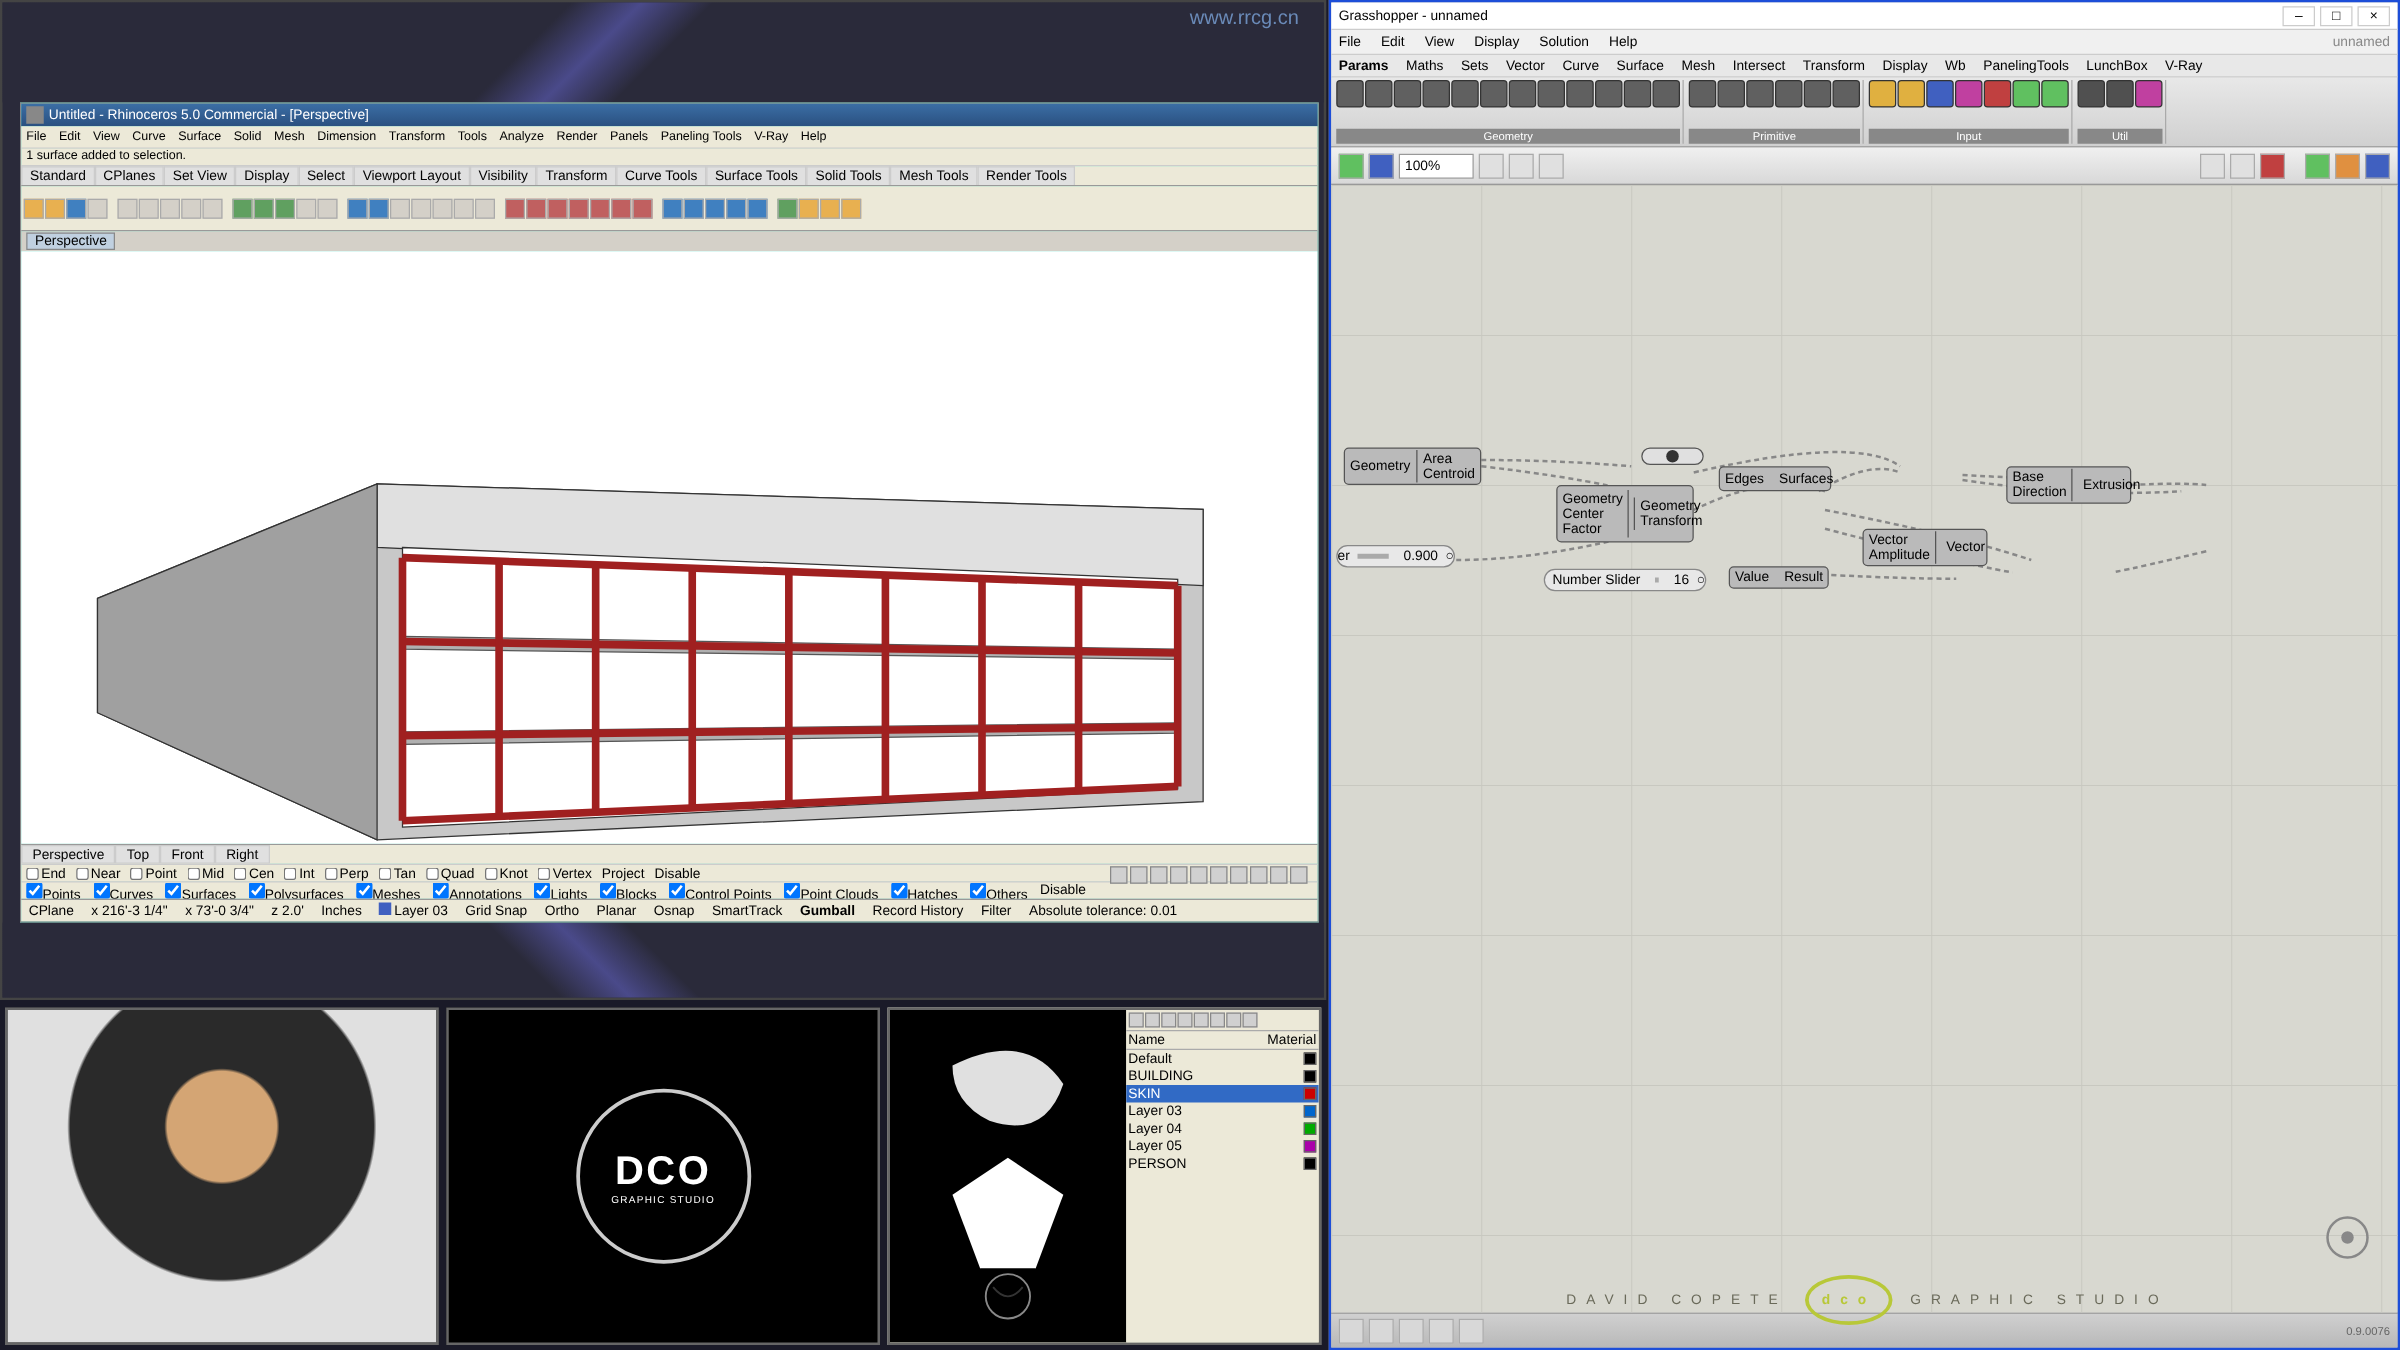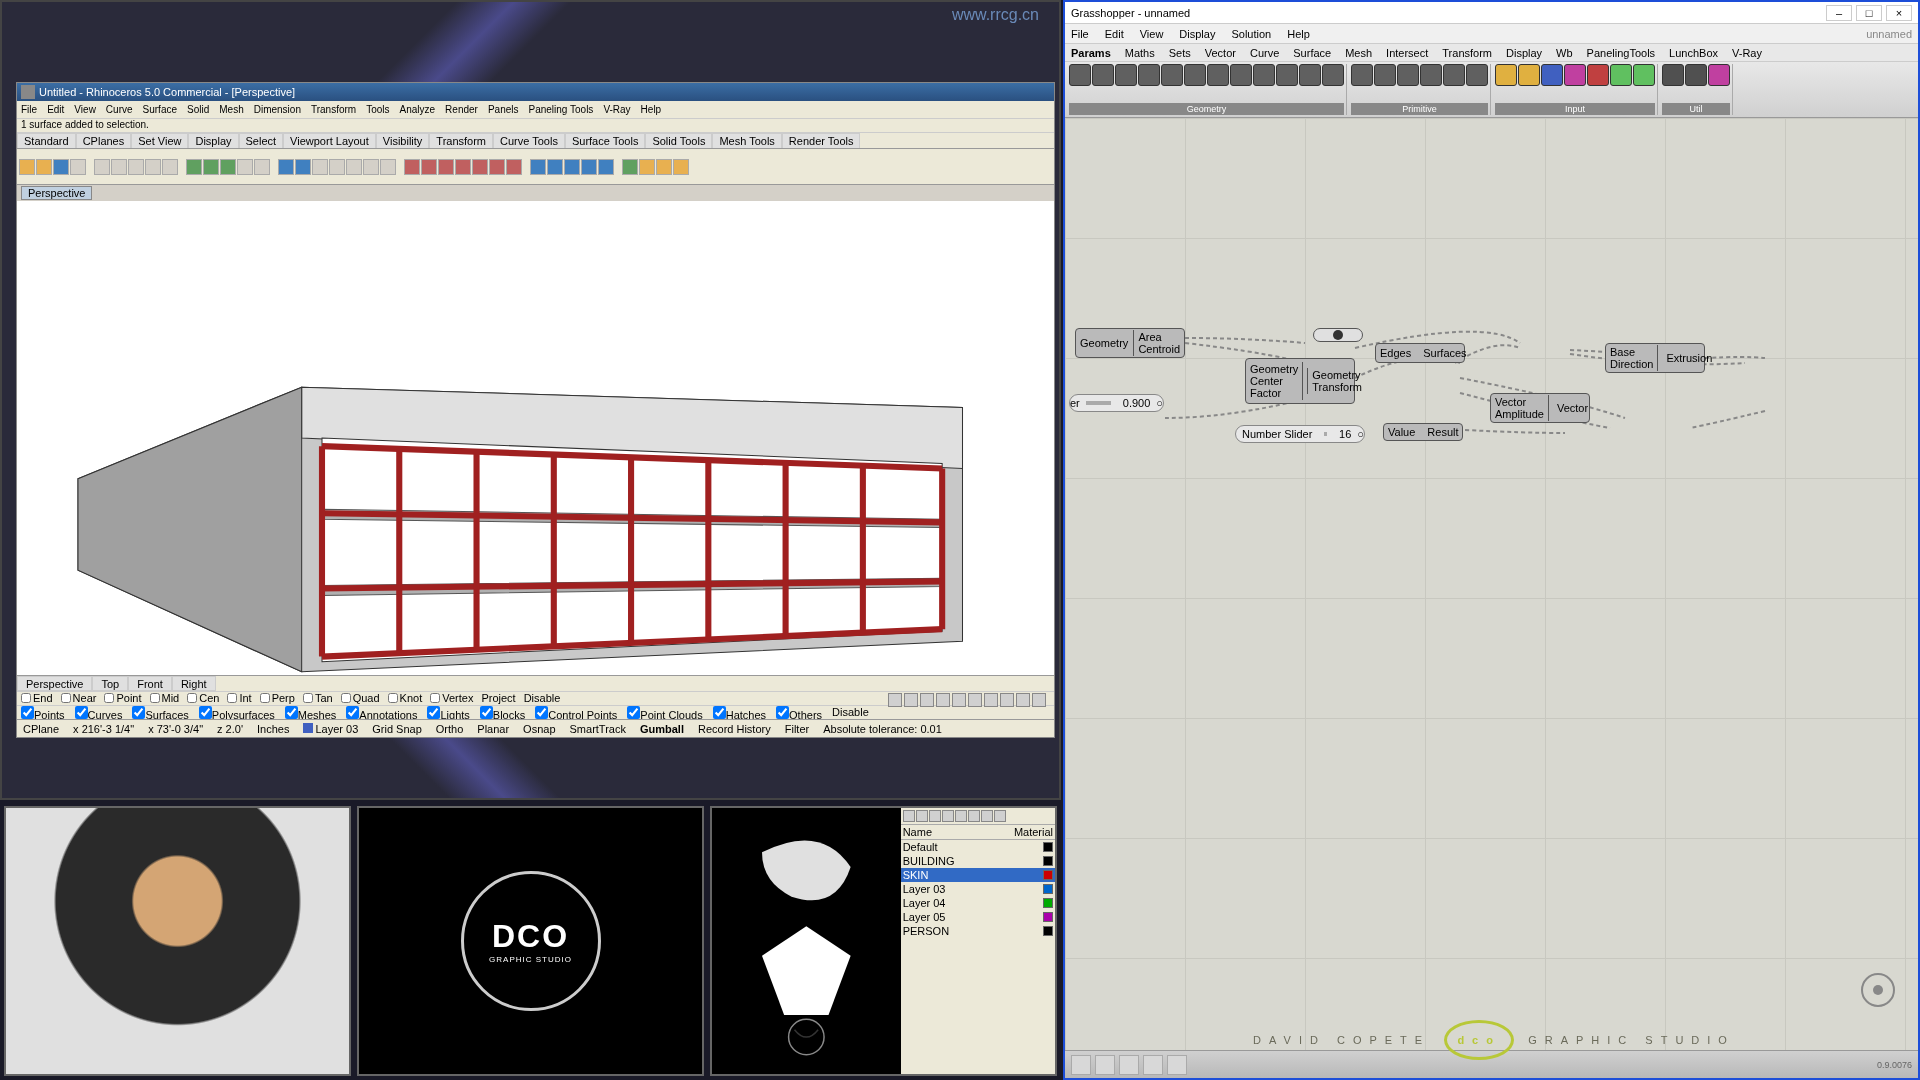--- a/index.html
+++ b/index.html
@@ -22,21 +22,21 @@
 .tb-ico.c1{background:#e8b050}
 .tb-ico.c2{background:#4080c0}
 .tb-ico.c3{background:#60a060}
 .tb-ico.c4{background:#c06060}
 .tb-sep{width:6px}
 .rhino-viewport-tab{height:16px;background:#d4d0c8;padding:0 4px;font-size:10px;display:flex;align-items:center}
 .rhino-viewport-tab .vtab{background:#c0d0e0;border:1px solid #888;padding:0 6px}
 .rhino-viewport{flex:1;background:#fff;position:relative;overflow:hidden}
 .rhino-bottom-tabs{height:16px;background:#ece9d8;display:flex;gap:0;font-size:10px;border-top:1px solid #999}
 .rhino-bottom-tabs span{padding:1px 8px;border:1px solid #ccc;background:#e0e0e0;cursor:pointer}
-.rhino-osnap{height:14px;background:#ece9d8;display:flex;gap:8px;padding:0 4px;font-size:9px;border-top:1px solid #ccc;align-items:flex-start}
+.rhino-osnap{height:14px;background:#ece9d8;display:flex;gap:8px;padding:0 4px;font-size:9px;border-top:1px solid #ccc;align-items:center}
 .rhino-osnap label{display:flex;align-items:center;gap:2px}
 .rhino-osnap input{width:10px;height:10px}
 .rhino-filter{height:14px;background:#ece9d8;display:flex;gap:10px;padding:0 4px;font-size:9px;border-top:1px solid #ccc;align-items:flex-start}
 .rhino-statusbar{height:18px;background:#ece9d8;display:flex;gap:14px;padding:0 6px;font-size:9px;border-top:1px solid #999;align-items:center}
 .rhino-statusbar .sq{width:10px;height:10px;background:#4060c0;display:inline-block;margin-right:2px}
 .rhino-corner-icons{position:absolute;bottom:30px;right:8px;display:flex;gap:2px}
 .rhino-corner-icons .ci{width:14px;height:14px;background:#d0d0d0;border:1px solid #888}
 
 
 .bg-diag{position:absolute;top:0;left:0;right:0;height:80px;background:linear-gradient(135deg,#2a2a3a 40%,#4a4a8a 45%,#2a2a3a 50%);overflow:hidden}
@@ -418,20 +418,39 @@
     </div>
     <div class="gh-ribbon-group">
       <div class="gh-ribbon-icons">
         <div class="gh-ico"></div>
         <div class="gh-ico"></div>
         <div class="gh-ico mag"></div>
       </div>
       <div class="gh-ribbon-label">Util</div>
     </div>
   </div>
+  <div class="gh-toolbar2">
+    <div class="gh-tb-ico grn"></div>
+    <div class="gh-tb-ico blu"></div>
+    <div class="gh-zoom">
+          <span>100%</span>
+        </div>
+    <div class="gh-tb-ico"></div>
+    <div class="gh-tb-ico"></div>
+    <div class="gh-tb-ico"></div>
+    <div class="gh-tb-right">
+      <div class="gh-tb-ico"></div>
+      <div class="gh-tb-ico"></div>
+      <div class="gh-tb-ico red"></div>
+      <div style="width:8px"></div>
+      <div class="gh-tb-ico grn"></div>
+      <div class="gh-tb-ico org"></div>
+      <div class="gh-tb-ico blu"></div>
+    </div>
+  </div>
   <div class="gh-canvas">
     <svg style="position:absolute;inset:0;width:100%;height:100%">
       <path class="gh-wire" d="M 120 220 Q 180 220 240 225"></path>
       <path class="gh-wire" d="M 120 225 Q 250 240 280 260"></path>
       <path class="gh-wire" d="M 290 260 Q 350 230 395 245"></path>
       <path class="gh-wire" d="M 100 300 Q 180 300 280 270"></path>
       <path class="gh-wire" d="M 390 245 Q 430 220 455 230"></path>
       <path class="gh-wire" d="M 395 260 Q 500 280 560 300"></path>
       <path class="gh-wire" d="M 395 275 Q 490 300 545 310"></path>
       <path class="gh-wire" d="M 290 230 Q 420 200 455 225"></path>
@@ -484,21 +503,21 @@
       </span>
       <span style="width:14px;height:14px;background:#e8b050;margin:0 2px"></span>
       <span class="lbl">Vector</span>
     </div>
     <div class="gh-node" style="left:318px;top:305px;width:80px;height:18px">
       <span class="lbl">Value</span>
       <span style="width:12px;height:12px;background:#e8b050;margin:0 2px"></span>
       <span class="lbl">Result</span>
     </div>
 
-    <div class="gh-slider" style="left:4px;top:276px;width:95px">
+    <div class="gh-slider" style="left:4px;top:288px;width:95px">
       <span>er</span>
       <div class="track"></div>
       <span class="val">0.900</span>
       <span>○</span>
     </div>
     <div class="gh-slider" style="left:170px;top:307px;width:130px">
       <span class="val">Number Slider</span>
       <div class="track"></div>
       <span class="val">16</span>
       <span>○</span>

